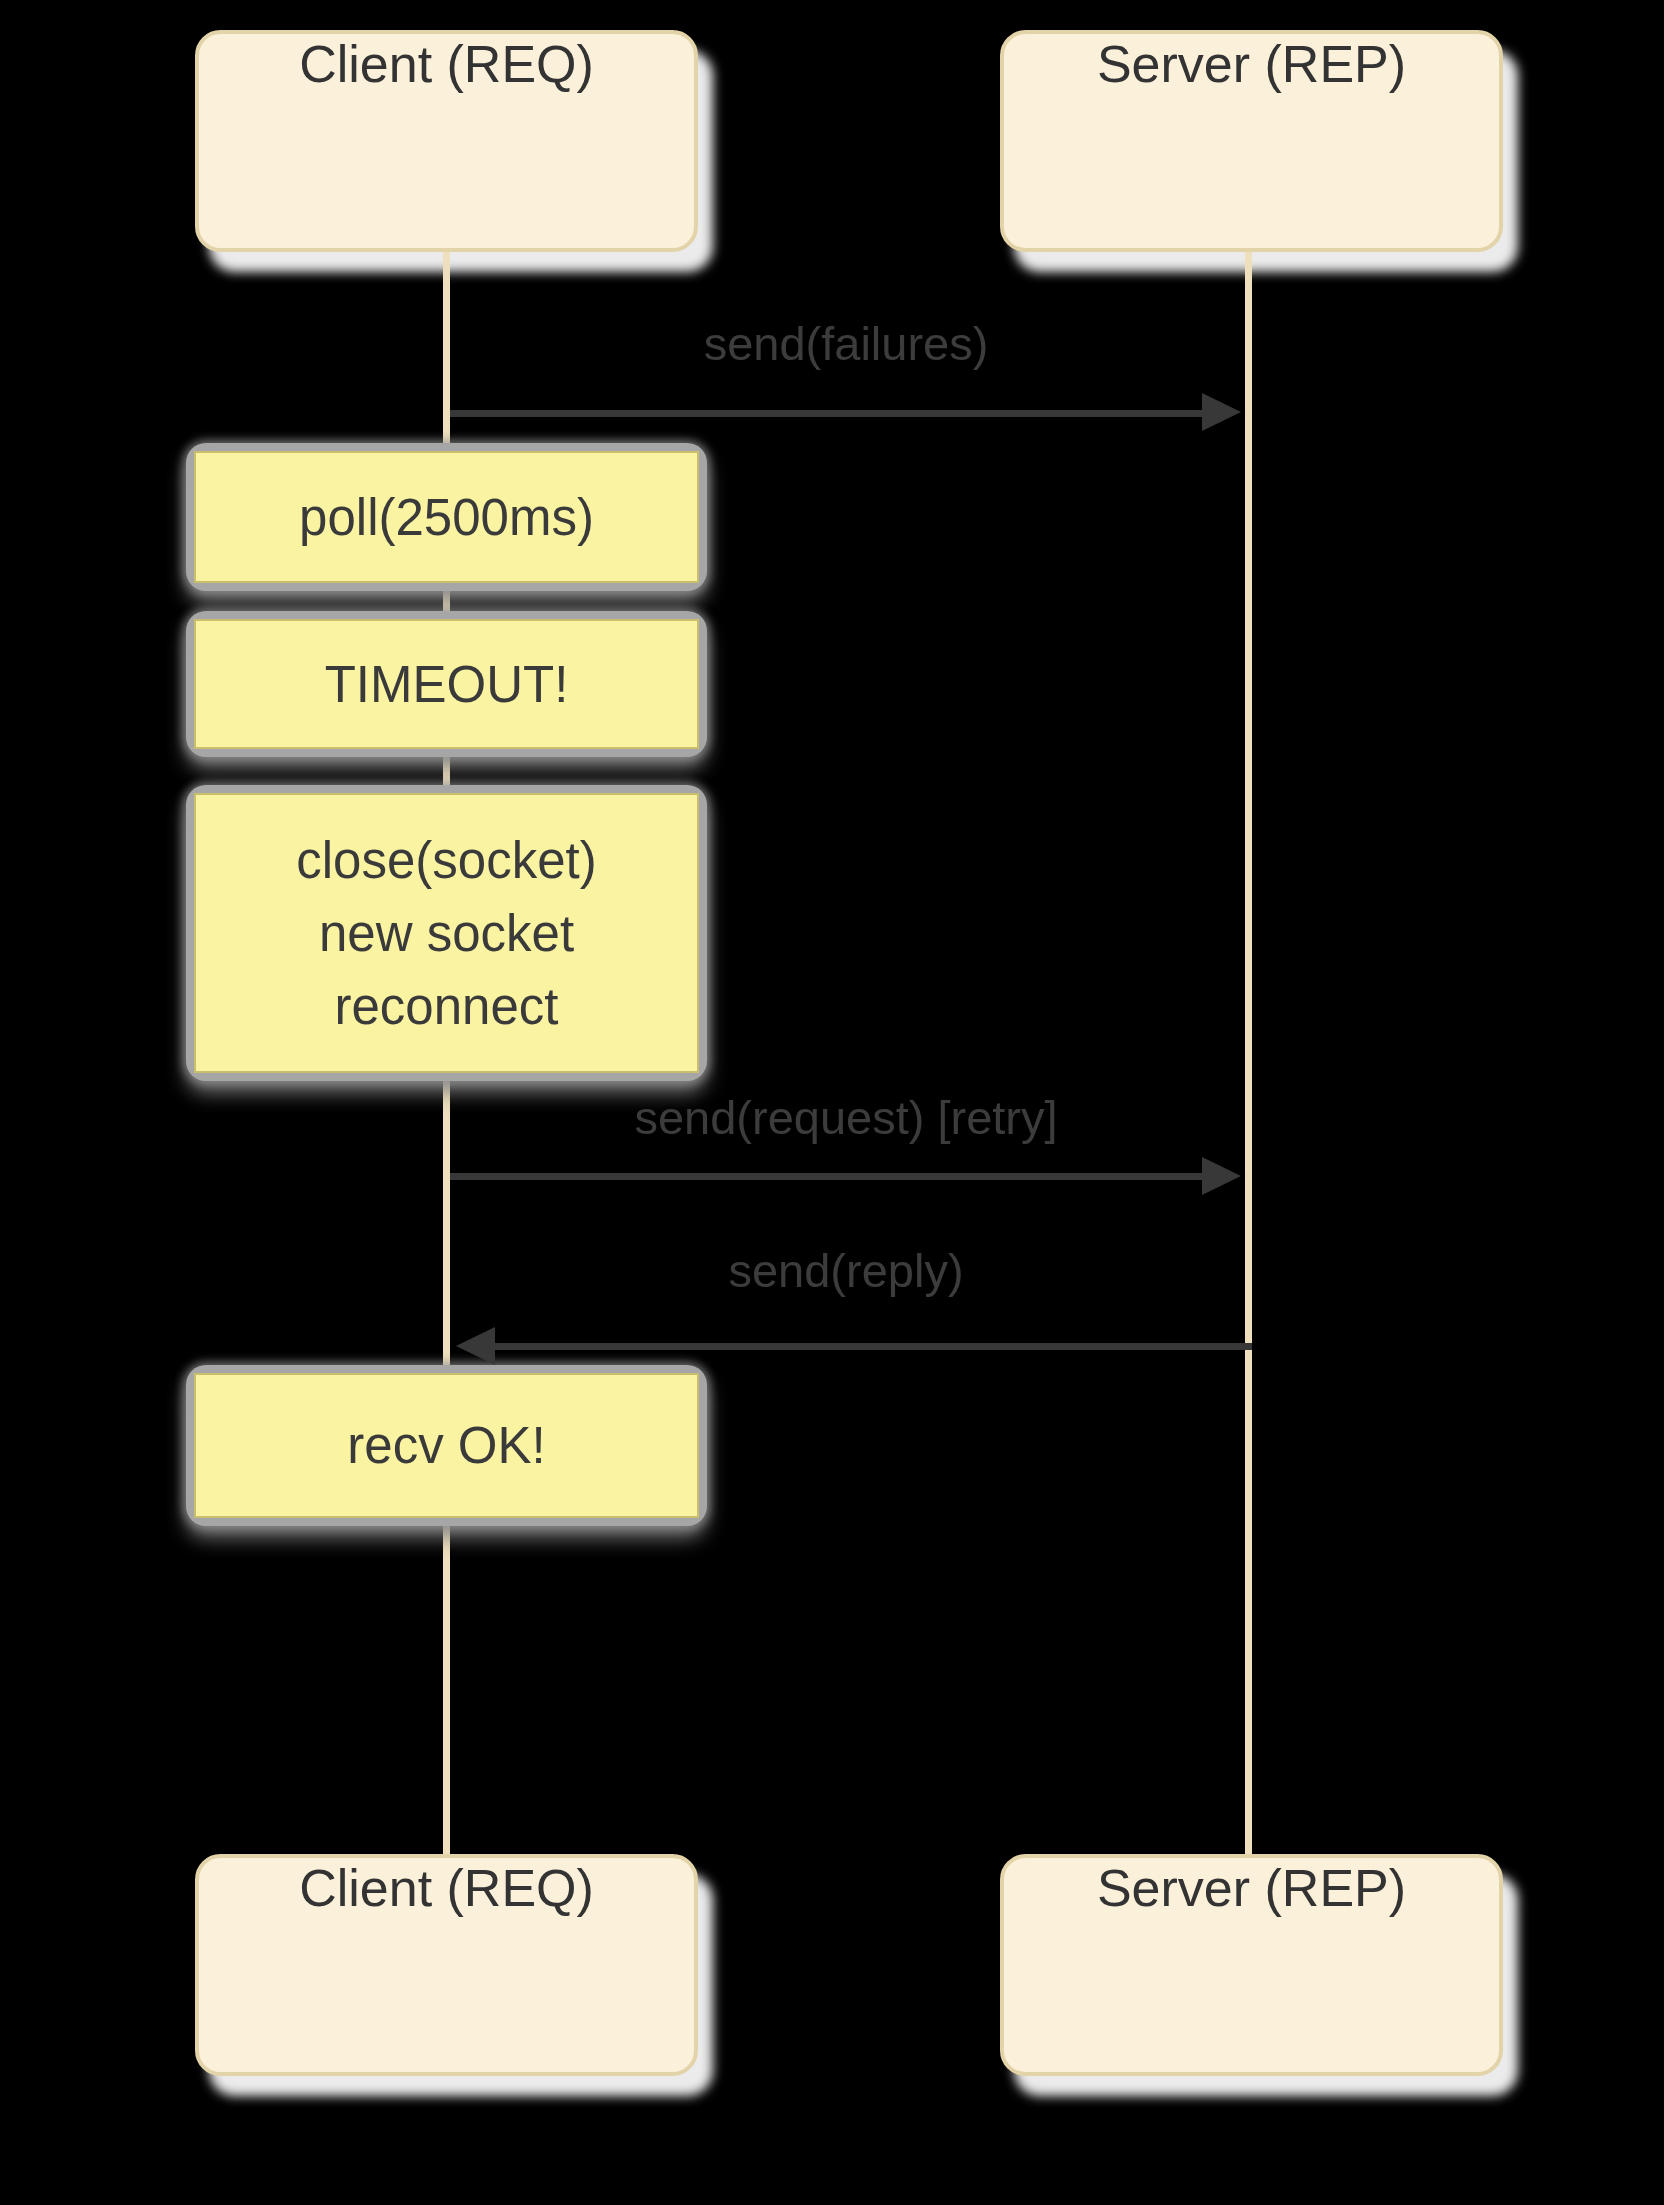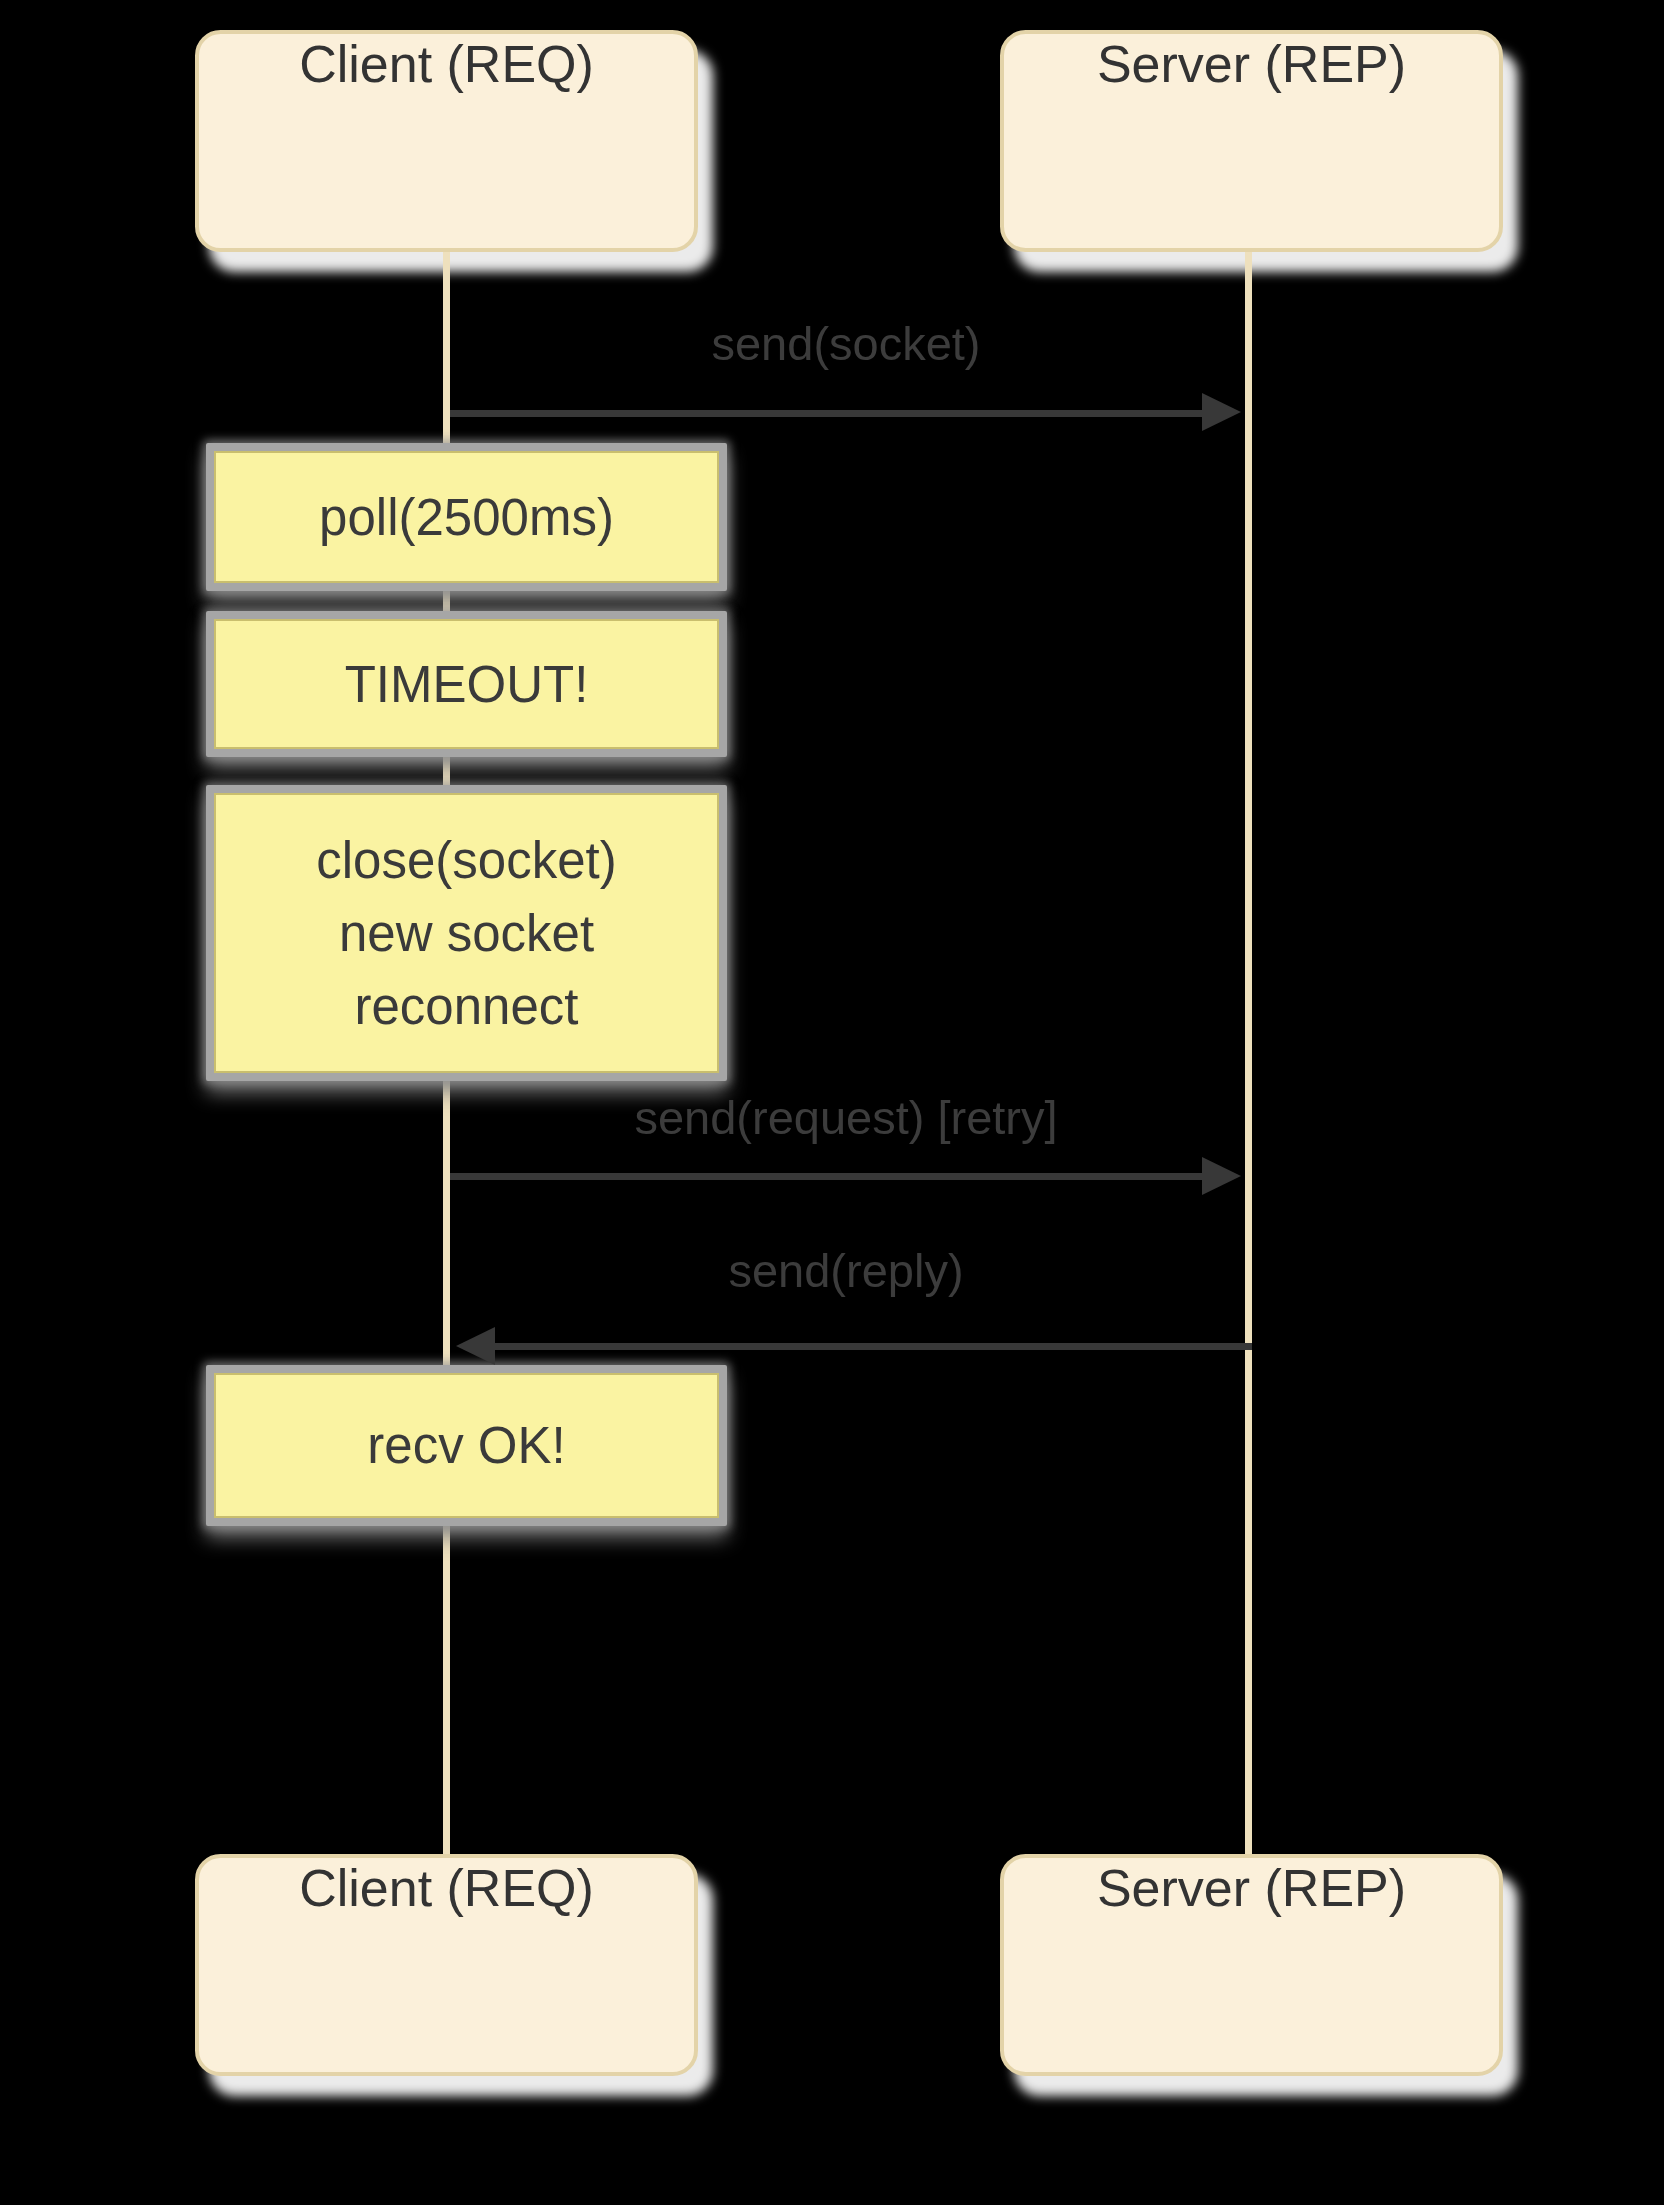--- a/index.html
+++ b/index.html
@@ -46,26 +46,25 @@
     height: 1602px;
     background: #EEE0BD;
   }
   .lifeline.client { left: 443px; }
   .lifeline.server { left: 1245px; }
 
   
   .note {
     position: absolute;
     background: #A6A6A6;
-    border-radius: 2px;
+    border-radius: 20px;
     padding: 8px;
     box-sizing: border-box;
     box-shadow: 0 0 9.4px 2.7px rgba(150,150,150,0.70),
                 0 12px 19px rgba(130,130,130,0.85);
-    margin-left: 20px;
   }
   .note-inner {
     width: 100%;
     height: 100%;
     background: #FAF3A2;
     border: 2.7px solid #C9BE6E;
     box-sizing: border-box;
     display: flex;
     flex-direction: column;
     align-items: center;
@@ -165,21 +164,21 @@
     </div>
   </div>
 
   <div class="note recv">
     <div class="note-inner">
       <span class="note-line">recv OK!</span>
     </div>
   </div>
 
 
-  <div class="msg-label l1">send(socket)</div>
+  <div class="msg-label l1">send(failures)</div>
   <div class="msg-line m1"></div>
   <div class="arrowhead right a1"></div>
 
   <div class="msg-label l2">send(request) [retry]</div>
   <div class="msg-line m2"></div>
   <div class="arrowhead right a2"></div>
 
   <div class="msg-label l3">send(reply)</div>
   <div class="msg-line m3"></div>
   <div class="arrowhead left a3"></div>

